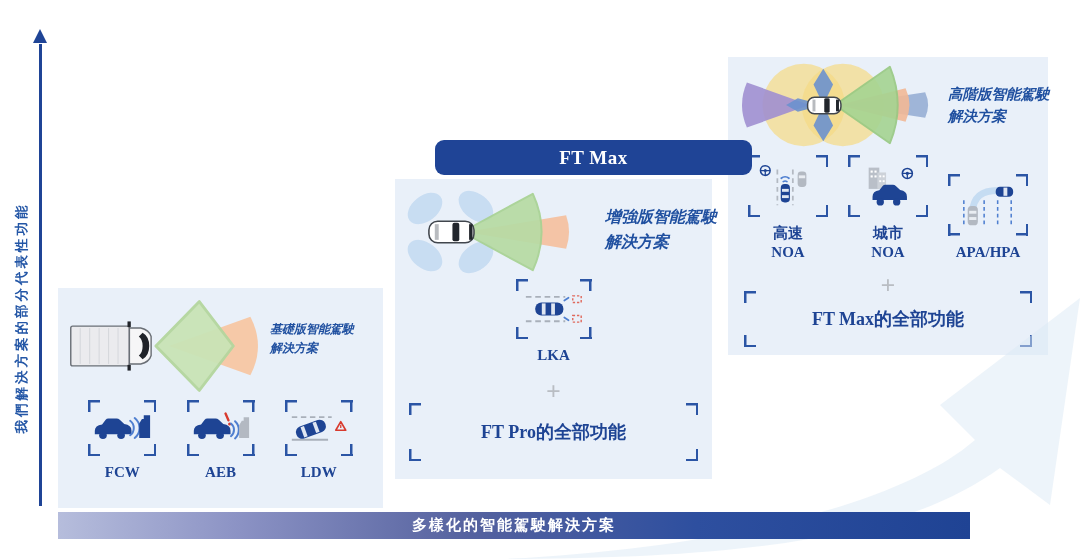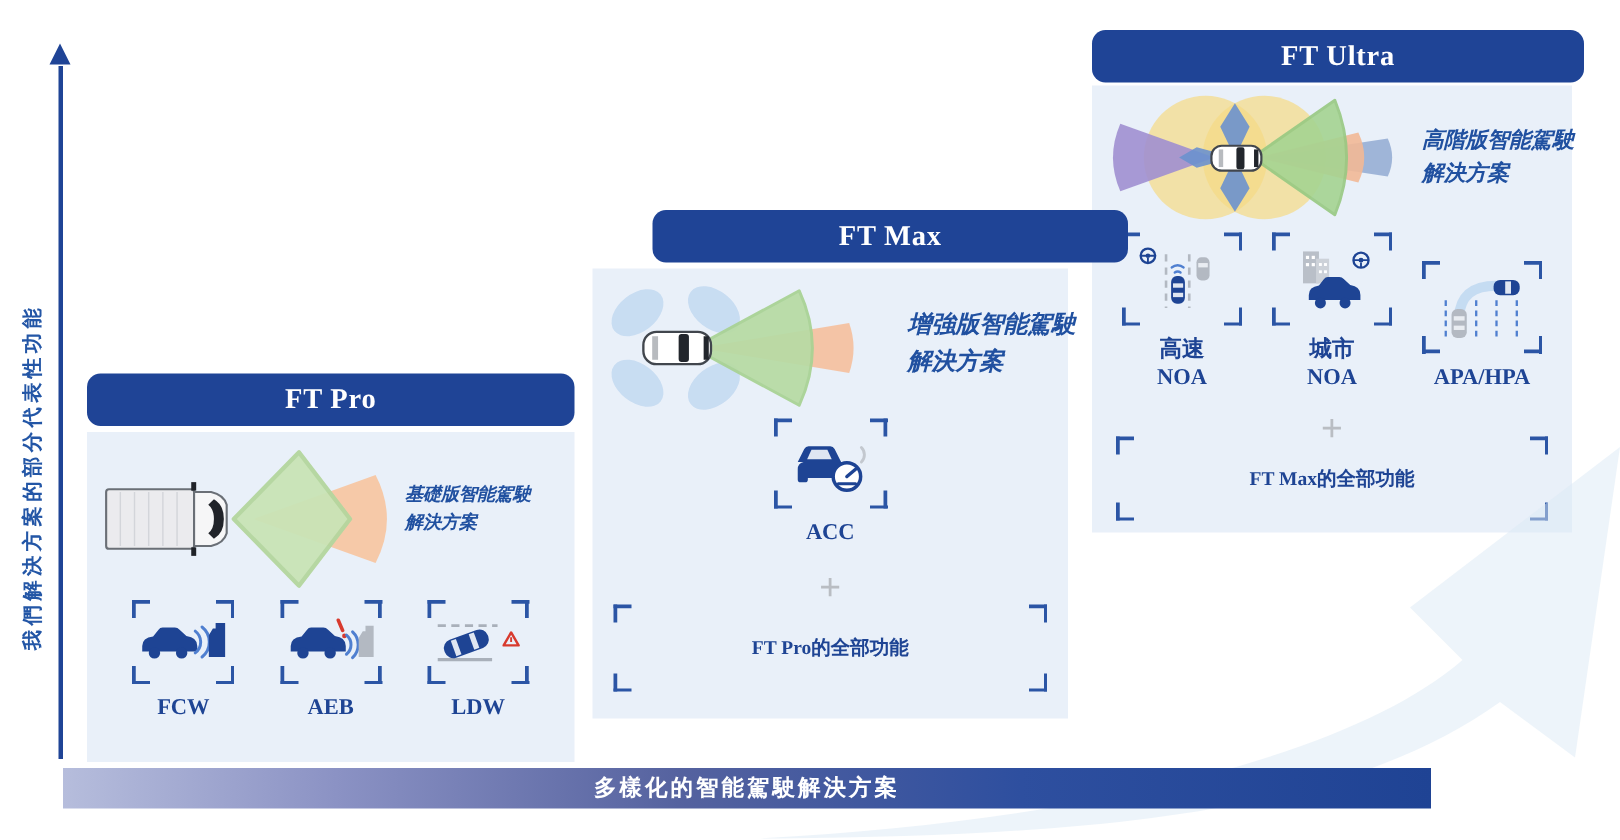--- a/index.html
+++ b/index.html
@@ -27,41 +27,40 @@
       linear-gradient(#2b55a5,#2b55a5) left 0 top 0/2.5px 12px no-repeat,
       linear-gradient(#2b55a5,#2b55a5) right 0 top 0/12px 2.5px no-repeat,
       linear-gradient(#2b55a5,#2b55a5) right 0 top 0/2.5px 12px no-repeat,
       linear-gradient(#2b55a5,#2b55a5) left 0 bottom 0/12px 2.5px no-repeat,
       linear-gradient(#2b55a5,#2b55a5) left 0 bottom 0/2.5px 12px no-repeat,
       linear-gradient(#2b55a5,#2b55a5) right 0 bottom 0/12px 2.5px no-repeat,
       linear-gradient(#2b55a5,#2b55a5) right 0 bottom 0/2.5px 12px no-repeat;}
   .flabel{margin-top:7px;color:#1e4494;font-weight:700;font-size:15px;text-align:center;line-height:1.25;}
   .plus{position:absolute;left:0;right:0;text-align:center;color:#b9bdc3;font-size:26px;font-weight:700;line-height:1;}
   .includes{position:absolute;display:flex;align-items:center;justify-content:center;color:#1e4494;
-            font-weight:700;font-size:13px;}
-  
-  .bar{position:absolute;left:42px;top:512px;width:912px;height:27px;z-index:6;display:flex;align-items:center;
+            font-weight:700;font-size:18px;}
+  
+  .bar{position:absolute;left:58px;top:512px;width:912px;height:27px;z-index:6;display:flex;align-items:center;
        justify-content:center;background:linear-gradient(90deg,#b6bddc 0%,#8b92c4 20%,#55629f 45%,#2e4f9f 70%,#1f4394 100%);}
   .bar span{color:#fff;font-size:15px;font-weight:700;letter-spacing:2px;
             font-family:"Liberation Sans","DejaVu Sans",sans-serif;}
 </style>
 </head>
 <body>
 
 <div class="canvas">
 
   <svg class="swoosh" width="1080" height="560" viewBox="0 0 1080 560">
     <path d="M505 559 C720 548 900 505 975 440 L940 405 L1080 298 L1050 505 L1000 468 C900 540 740 557 520 559 Z" fill="#dce9f5" fill-opacity="0.5"></path>
   </svg>
 
   <div class="axis-line"></div>
   <div class="axis-head"></div>
   <div class="axis-label">我們解決方案的部分代表性功能</div>
 
-  <div class="hdr" style="left:58px;top:249px;width:325px;">FT Pro</div>
 
   <div class="pbody" style="left:58px;top:288px;width:325px;height:220px;">
     <svg class="visual" style="left:4px;top:6px;" width="200" height="104" viewBox="0 0 205 110">
       <path d="M110 55 L196 24 Q212 55 196 86 Z" fill="#f6c9a8"></path>
       <path d="M96 55 L142 8 L178 55 L142 102 Z" fill="#c9e4b6" stroke="#b4d69e" stroke-width="3" stroke-linejoin="round" opacity="0.95"></path>
       <rect x="6" y="34" width="62" height="42" rx="2" fill="#ebebee" stroke="#6a6f76" stroke-width="1.5"></rect>
       <path d="M16 36 v38 M26 36 v38 M36 36 v38 M46 36 v38 M56 36 v38" stroke="#d3d5da" stroke-width="1"></path>
       <path d="M68 36 h12 q9 2 11 9 v20 q-2 7 -11 9 h-12 z" fill="#f6f6f7" stroke="#6a6f76" stroke-width="1.5"></path>
       <path d="M82 41 q7 4 7 14 q0 10 -7 14 l-4 -4 q4 -3 4 -10 q0 -7 -4 -10 z" fill="#202329"></path>
       <rect x="66" y="29" width="3.5" height="6" fill="#202329"></rect>
@@ -138,39 +137,39 @@
       <rect x="38" y="42" width="4" height="16" fill="#888d94" opacity="0.6"></rect>
       <rect x="73" y="42" width="3.5" height="16" fill="#22262c"></rect>
     </svg>
     <div class="desc" style="left:210px;top:26px;font-size:16px;">
       <div>增強版智能駕駛</div>
       <div>解決方案</div>
     </div>
     <div class="feats" style="top:100px;">
       <div class="feat">
         <div class="bk" style="width:76px;height:60px;">
-          <svg width="54" height="40" viewBox="0 0 56 40">
-            <path d="M5 19 l4.5 -9 q1 -2 3 -2 h15 q2 0 3 2 l4.5 9 q4 1 4 5 v7 q0 2 -2 2 h-3 q-2 0 -2 -2 v-1 H12 v1 q0 2 -2 2 H7 q-2 0 -2 -2 v-7 q0 -4 4 -5 z" fill="#1e4494"></path>
-            <path d="M11.5 17 l3 -6.5 h11 l3 6.5 z" fill="#dfe6f2"></path>
-            <path d="M49 9 a7 7 0 0 1 0 10" stroke="#c3c8cf" stroke-width="2" fill="none" stroke-linecap="round"></path>
-            <circle cx="39" cy="29" r="9.5" fill="#ffffff" stroke="#1e4494" stroke-width="2.4"></circle>
-            <path d="M39 29 L45 24" stroke="#1e4494" stroke-width="2.4" stroke-linecap="round"></path>
-            <path d="M33 34 h12" stroke="#1e4494" stroke-width="2.2" stroke-linecap="round"></path>
-          </svg>
-        </div>
-        <div class="flabel">ACC</div>
+          <svg width="60" height="32" viewBox="0 0 64 34">
+            <path d="M2 4 H44 M2 30 H44" stroke="#a9b0ba" stroke-width="2" stroke-dasharray="6 4"></path>
+            <rect x="12" y="10" width="30" height="14" rx="6.5" fill="#1e4494"></rect>
+            <rect x="19" y="11" width="4" height="12" fill="#dfe6f2"></rect>
+            <rect x="29" y="11" width="4" height="12" fill="#dfe6f2"></rect>
+            <path d="M43 8 l4.5 -3 M43 26 l4.5 3" stroke="#4f7fd0" stroke-width="1.8" stroke-linecap="round"></path>
+            <rect x="52" y="3" width="9" height="7" fill="none" stroke="#e0695c" stroke-width="1.5" stroke-dasharray="2.5 2"></rect>
+            <rect x="52" y="24" width="9" height="7" fill="none" stroke="#e0695c" stroke-width="1.5" stroke-dasharray="2.5 2"></rect>
+          </svg>
+        </div>
+        <div class="flabel">LKA</div>
       </div>
     </div>
     <div class="plus" style="top:200px;">+</div>
     <div class="bk includes" style="left:14px;right:14px;top:224px;height:58px;">
       <span>FT Pro的全部功能</span>
     </div>
   </div>
 
-  <div class="hdr" style="left:728px;top:20px;width:328px;">FT Ultra</div>
 
   <div class="pbody" style="left:728px;top:57px;width:320px;height:298px;">
     <svg class="visual" style="left:2px;top:0;" width="214" height="96" viewBox="0 0 212 98">
       <circle cx="72" cy="49" r="42" fill="#f5da85" opacity="0.7"></circle>
       <circle cx="112" cy="49" r="42" fill="#f5da85" opacity="0.7"></circle>
       <path d="M78 49 L14 26 Q4 49 14 72 Z" fill="#a08fd0" opacity="0.9"></path>
       <path d="M112 49 L196 36 Q202 49 196 62 Z" fill="#92aad2" opacity="0.85"></path>
       <path d="M108 49 L176 32 Q184 49 176 66 Z" fill="#f2b896" opacity="0.9"></path>
       <path d="M104 49 L160 10 Q176 49 160 88 Z" fill="#a5d491" stroke="#97c982" stroke-width="2" stroke-linejoin="round" opacity="0.9"></path>
       <g fill="#6c92cf" opacity="0.9">

